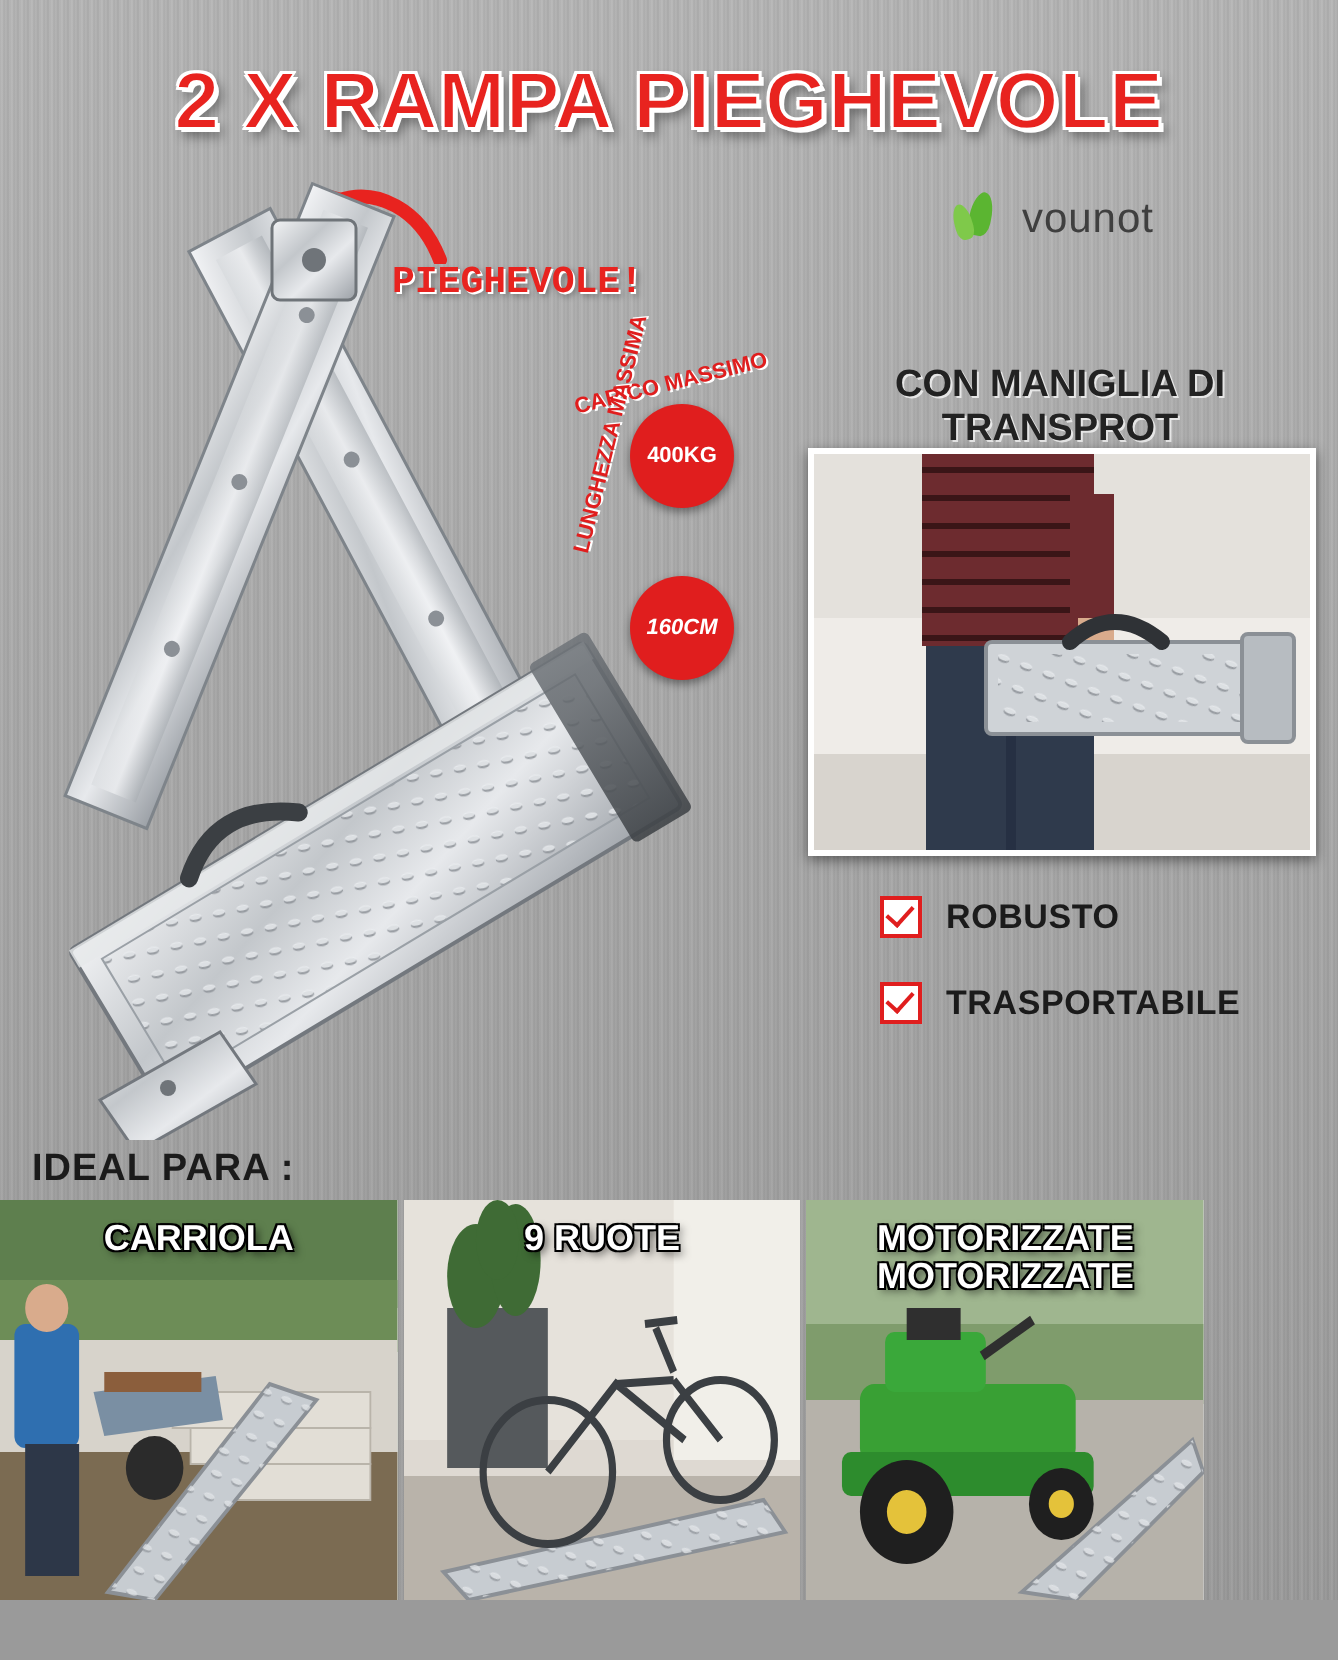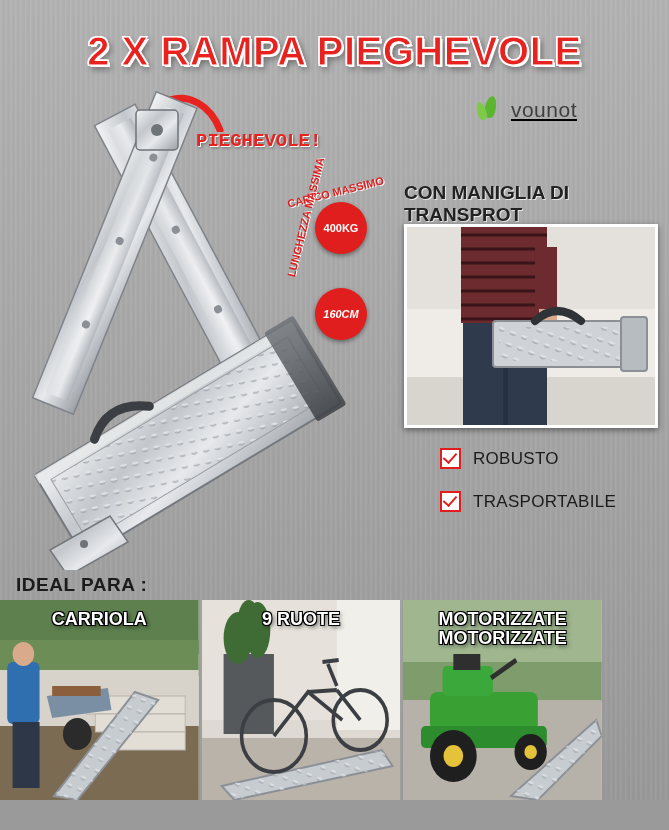--- a/index.html
+++ b/index.html
@@ -30,21 +30,21 @@
       2px 2px 0 #ffffff,
       -1px -1px 0 #fff,
       1px -1px 0 #fff,
       -1px 1px 0 #fff,
       3px 4px 6px rgba(0,0,0,.45);
     white-space:nowrap;
   }
   
   .brand{
     position:absolute;right:92px;top:96px;
-    display:flex;align-items:center;gap:9px;text-decoration:underline;
+    display:flex;align-items:center;gap:9px;
   }
   .brand-leaf{width:26px;height:28px;position:relative;}
   .brand-leaf .l1{
     position:absolute;left:9px;top:0;width:11px;height:22px;
     background:#5bb531;border-radius:60% 60% 45% 45%/70% 70% 40% 40%;
     transform:rotate(12deg);
   }
   .brand-leaf .l2{
     position:absolute;left:1px;top:6px;width:9px;height:18px;
     background:#7fc94a;border-radius:60% 60% 45% 45%/70% 70% 40% 40%;
@@ -77,42 +77,42 @@
     position:absolute;font-size:11px;font-weight:bold;color:#e01e1e;
     text-shadow:1px 1px 0 #fff;
     white-space:nowrap;
   }
   .arc-1{left:286px;top:186px;transform:rotate(-14deg);}
   .arc-2{left:285px;top:275px;transform:rotate(-76deg);transform-origin:left top;}
 
   
   .panel-title{
     position:absolute;left:404px;top:182px;width:252px;
-    text-align:left;font-size:19px;font-weight:bold;color:#222;line-height:1.15;
+    text-align:center;font-size:19px;font-weight:bold;color:#222;line-height:1.15;
     text-shadow:1px 1px 0 rgba(255,255,255,.7);
   }
   .photo-box{
     position:absolute;left:404px;top:224px;width:248px;height:198px;
     background:#fff;border:3px solid #ffffff;box-shadow:0 2px 6px rgba(0,0,0,.45);
     overflow:hidden;
   }
   .photo-inner{position:absolute;inset:0;background:#e9e7e4;}
 
   
   .features{position:absolute;left:440px;top:448px;width:215px;}
   .feat{display:flex;align-items:center;gap:12px;margin-bottom:22px;}
   .check-box{
     width:17px;height:17px;border:2px solid #e01e1e;background:#fff;
     position:relative;flex:0 0 auto;
   }
   .check-box:after{
     content:"";position:absolute;left:4px;top:0px;width:6px;height:11px;
     border:solid #e01e1e;border-width:0 2.6px 2.6px 0;transform:rotate(42deg);
   }
-  .feat-label{font-size:17px;font-weight:normal;color:#1b1b1b;letter-spacing:.3px;}
+  .feat-label{font-size:17px;font-weight:bold;color:#1b1b1b;letter-spacing:.3px;}
 
   
   .ideal{
     position:absolute;left:16px;top:574px;
     font-size:19px;font-weight:bold;color:#1b1b1b;letter-spacing:.5px;
   }
   .gallery{
     position:absolute;left:0;top:600px;width:602px;height:200px;
     display:flex;gap:3px;
   }

